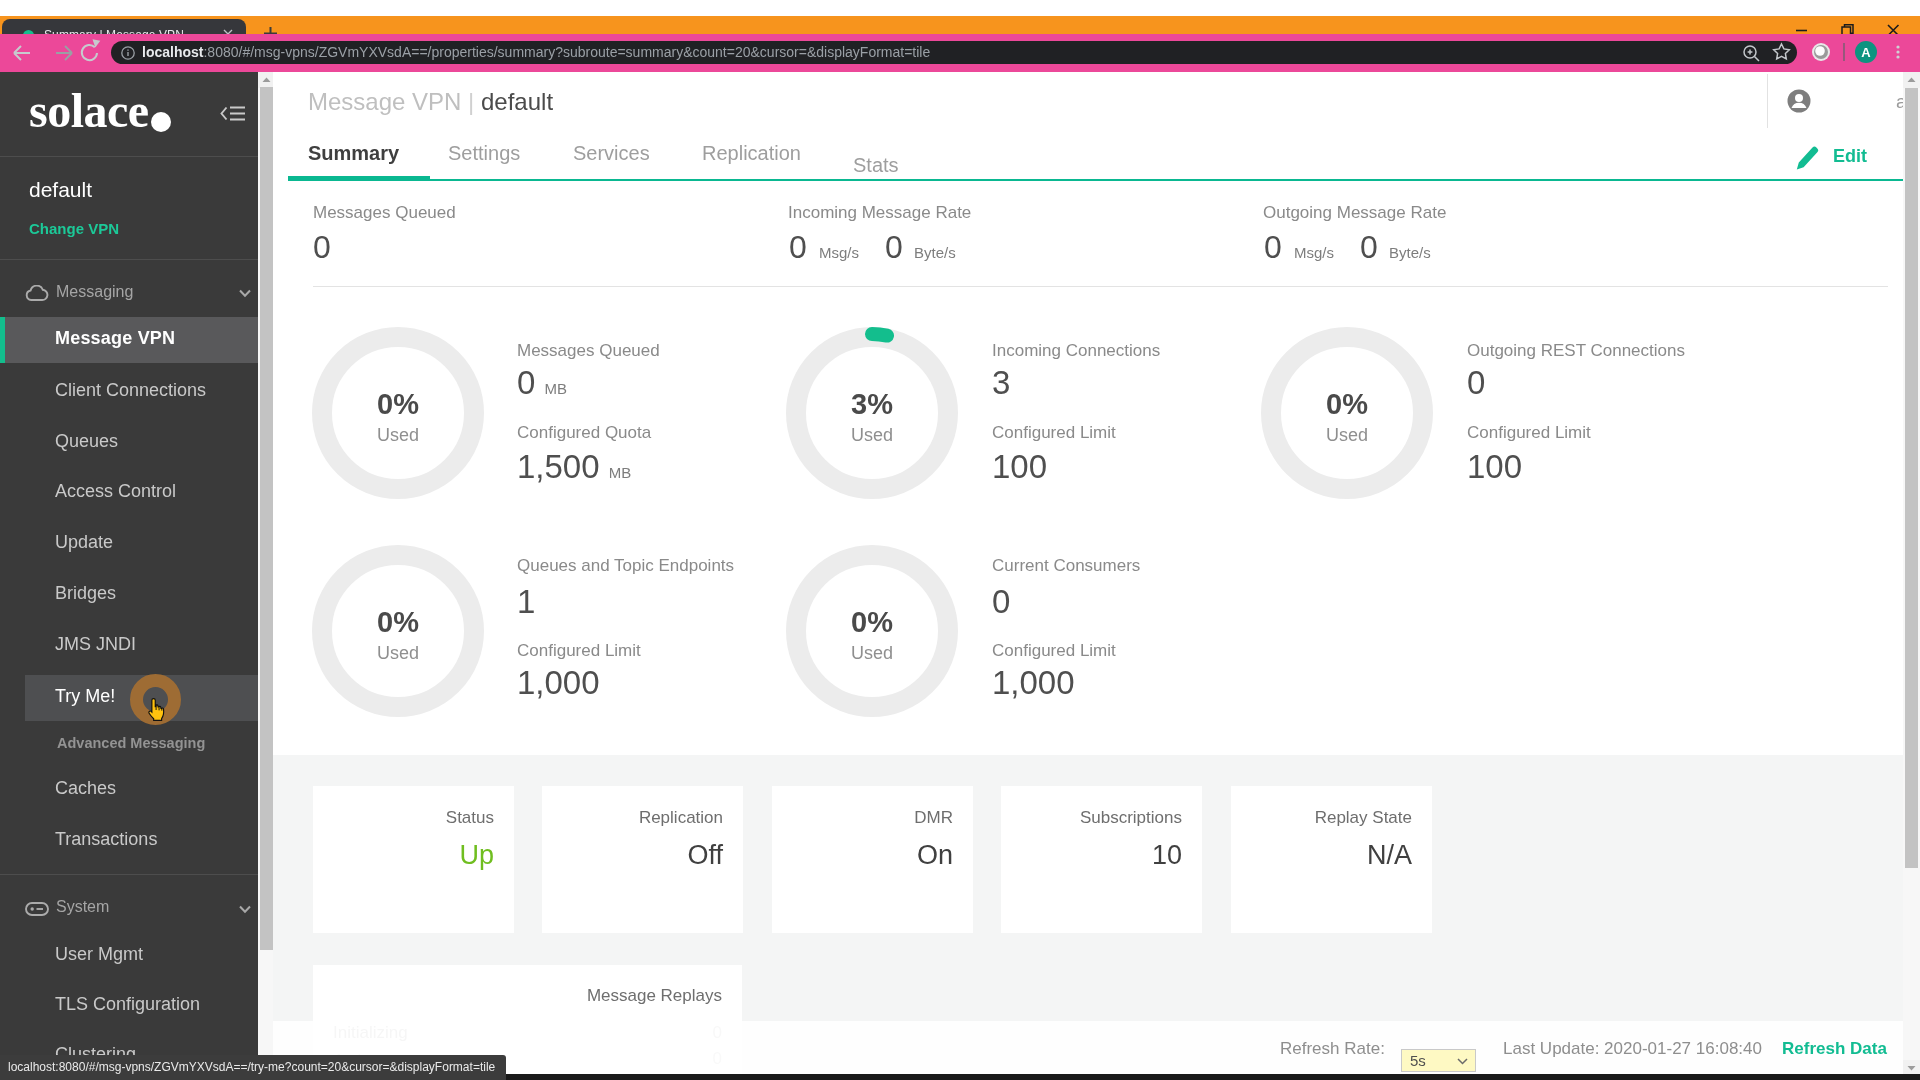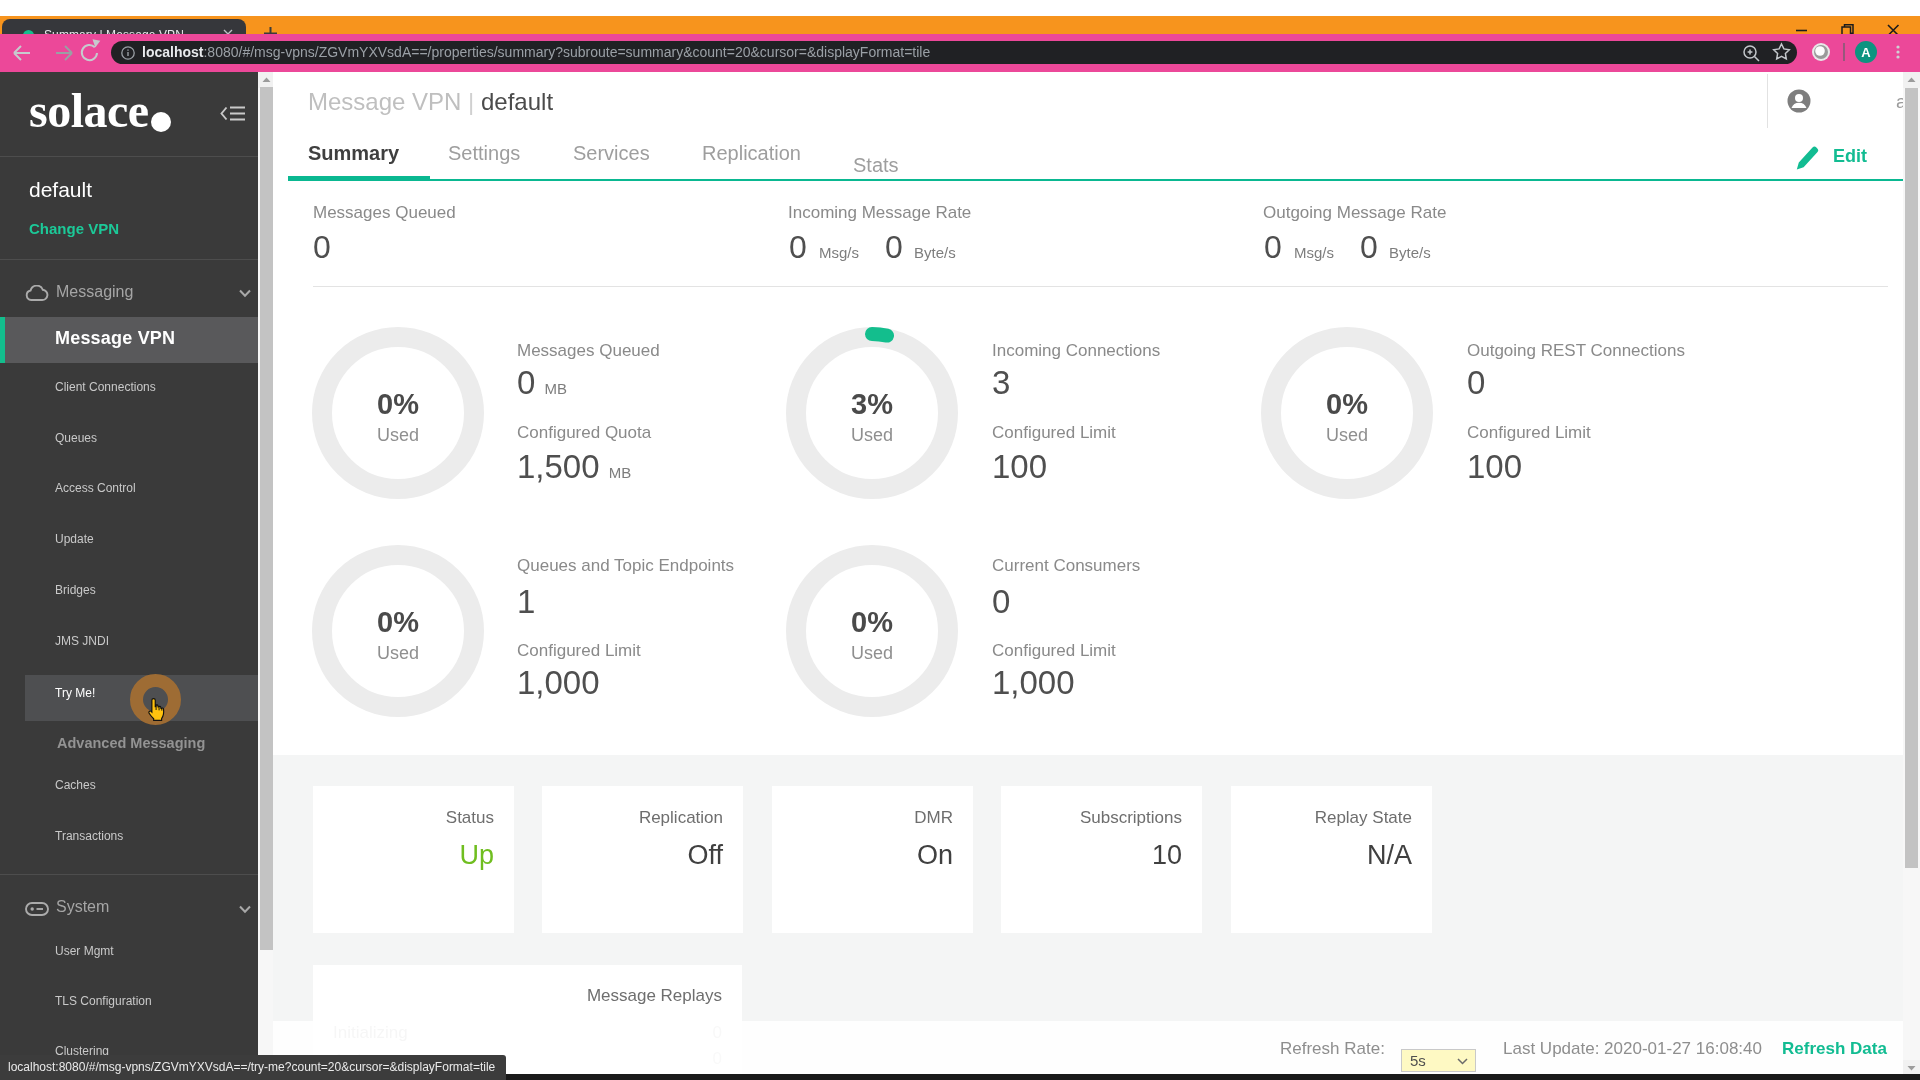--- a/index.html
+++ b/index.html
@@ -22,21 +22,21 @@
   #urltxt b { color:#e8eaed; font-weight:bold; }
   
   #app { position:absolute; left:0; top:72px; width:1920px; height:840px; background:#fff; }
   #sidebar { position:absolute; left:0; top:0; width:258px; height:1008px; background:#3a3a3a; overflow:hidden; }
   #sidescroll { position:absolute; left:258px; top:0; width:17px; height:1008px; background:#f7f7f7; }
   #mainscroll { position:absolute; left:1903px; top:0; width:17px; height:1008px; background:#f7f7f7; }
   .sthumb { position:absolute; left:2px; width:13px; background:#c3c3c3; }
   .sarrow { position:absolute; left:0; width:100%; height:16px; background:#f1f1f1; }
   
   .sdiv { position:absolute; left:0; width:258px; height:1px; background:#4d4d4d; }
-  .sitem { position:absolute; left:55px; font-size:12px; color:#c9c9c9; }
+  .sitem { position:absolute; left:55px; font-size:18px; color:#c9c9c9; }
   #logo { position:absolute; left:29px; top:11px; color:#fff; font-family:"Liberation Serif", serif;
     font-weight:bold; font-size:48px; letter-spacing:-0.5px; }
   #logodot { position:absolute; left:151px; top:40px; width:20px; height:20px; background:#fff; border-radius:50%; }
   
   #main { position:absolute; left:273px; top:0; width:1630px; height:1008px; background:#fff; }
   .gray-label { color:#8a8a8a; font-size:17px; }
   .bignum { color:#4f4f4f; font-size:32px; }
   .unit { color:#7d7d7d; font-size:15px; }
   .gauge-label { position:absolute; font-size:17px; color:#8a8a8a; }
   .gauge-big { position:absolute; font-size:33px; color:#4f4f4f; }

